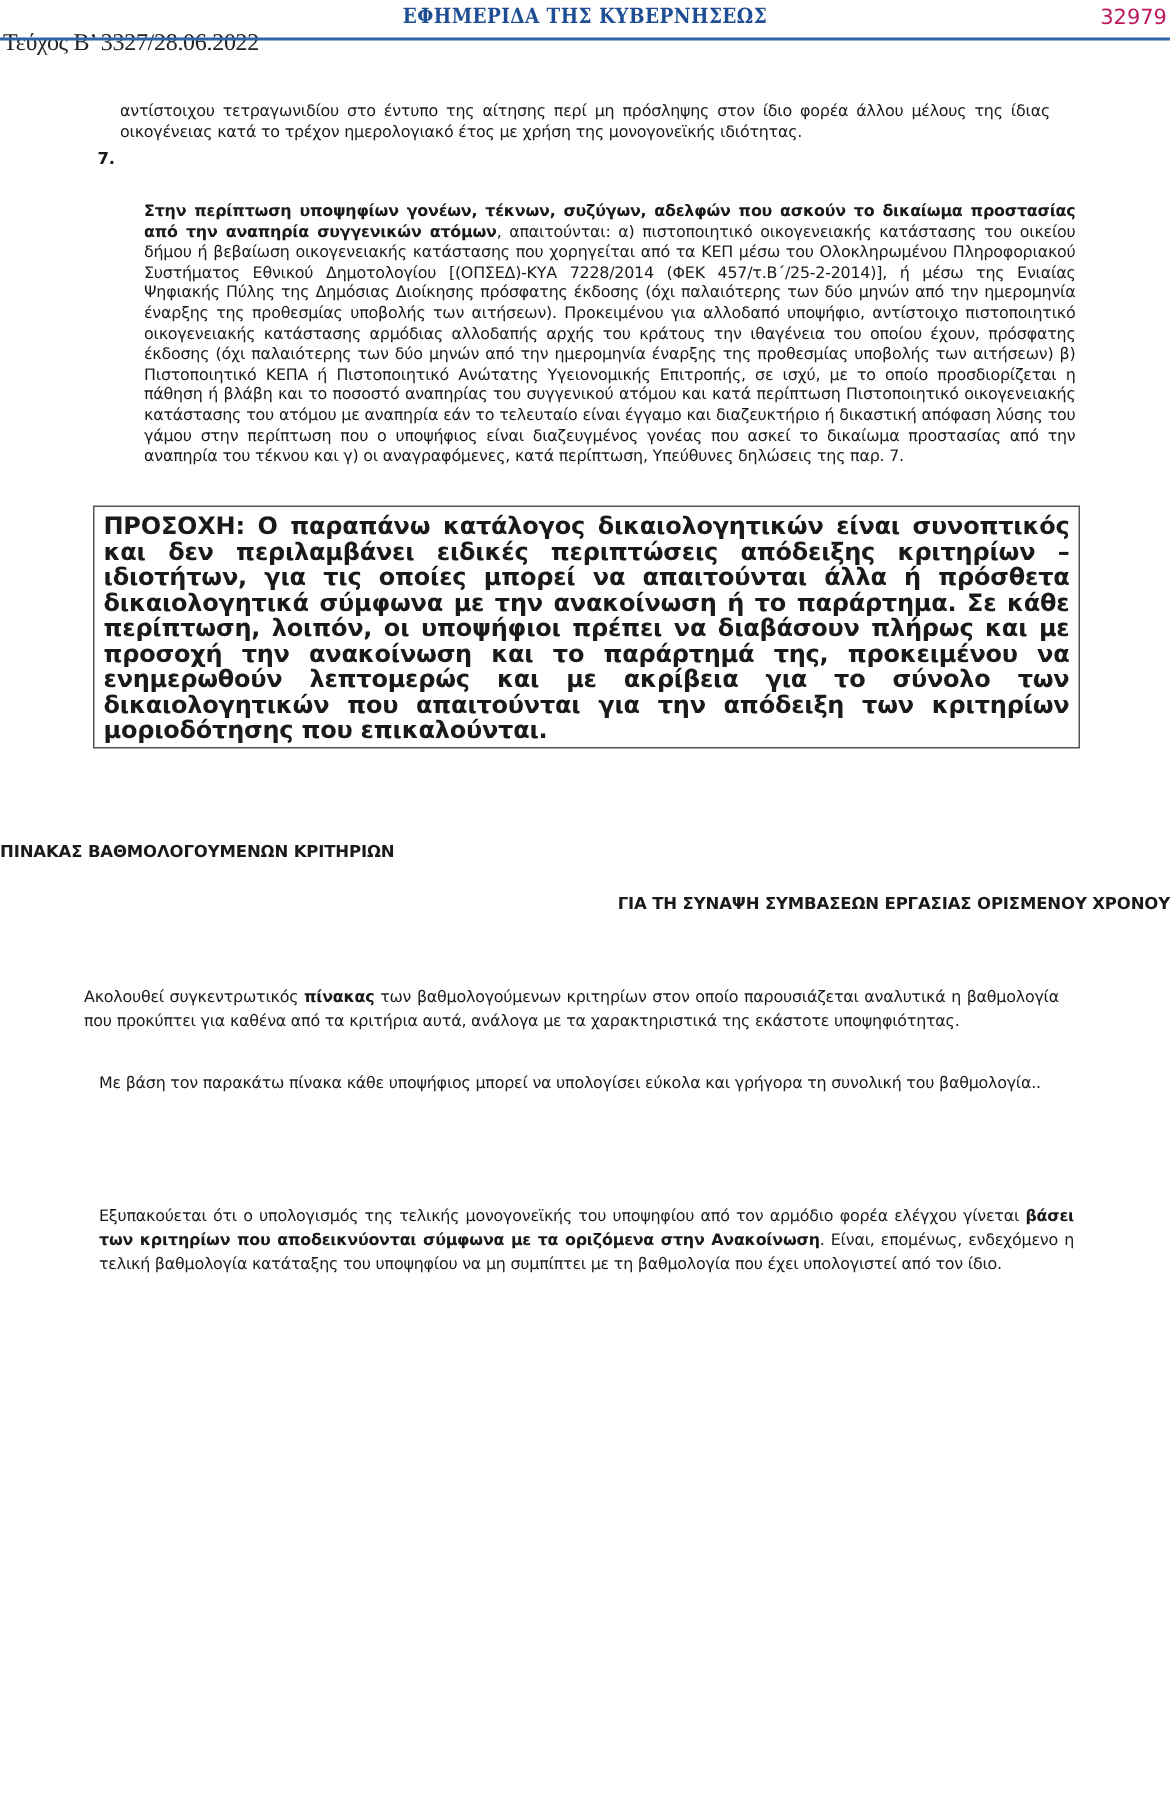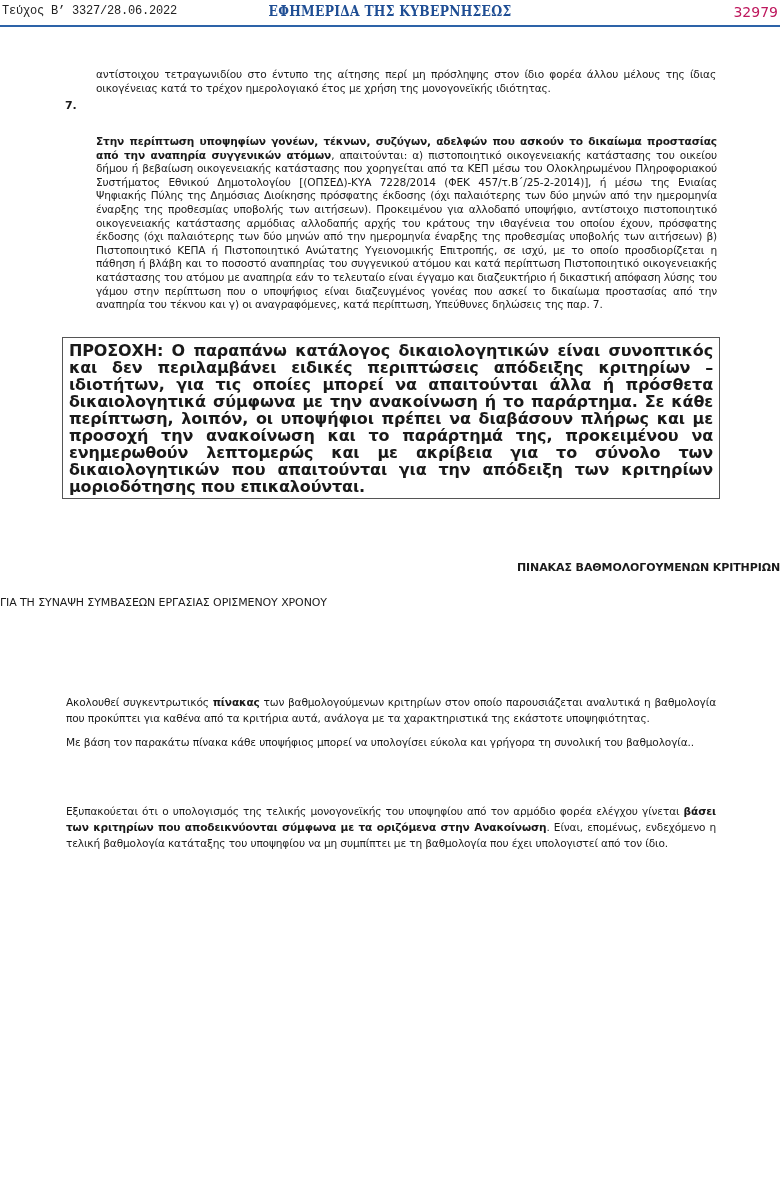--- a/index.html
+++ b/index.html
@@ -1,37 +1,37 @@
 <!DOCTYPE html>
 <html><head>
 <meta charset="utf-8">
 <style>
   html, body { margin: 0; padding: 0; background: #ffffff; }
   body { width: 780px; height: 1200px; position: relative; overflow: hidden; color: #1a1a1a; font-family: "DejaVu Sans", sans-serif; }
   .header { position: absolute; left: 0; top: 0; width: 780px; height: 26px; }
-  .hdr-left { position: absolute; left: 2px; top: 4px; font-family: Liberation Mono, monospace; font-size: 12px; color: #222; letter-spacing: -0.2px; }
+  .hdr-left { position: absolute; left: 2px; top: 20px; font-family: Liberation Serif, serif; font-size: 16px; color: #222; letter-spacing: -0.2px; }
   .hdr-center { position: absolute; left: 0; right: 0; top: 3px; text-align: center; font-family: "DejaVu Serif", serif; font-weight: bold; font-size: 14px; color: #1f4e94; letter-spacing: 0.3px; transform: scaleX(0.88); }
   .hdr-right { position: absolute; right: 2px; top: 4px; font-size: 14px; color: #be185d; }
   .hdr-rule { position: absolute; left: 0; top: 25px; width: 780px; height: 2px; background: #2d63a8; }
 
   .txt { font-size: 10.6px; line-height: 13.6px; text-align: justify; letter-spacing: -0.15px; }
   .txt b { font-weight: bold; }
-  .p-cont { position: absolute; left: 96px; top: 68px; width: 620px; }
+  .p-cont { position: absolute; left: 80px; top: 68px; width: 620px; }
   .item7 { position: absolute; left: 65px; top: 99px; width: 652px; }
   .item7 .num { position: absolute; left: 0; top: 0; font-weight: bold; font-size: 11px; }
   .item7 .body { margin-left: 31px; margin-top: 36px; }
 
   .notice { position: absolute; left: 62px; top: 337px; width: 644px; padding: 4px 6px 3px 6px; border: 1px solid #555; border-right-width: 1.5px; border-bottom-width: 1.5px; }
   .notice .txt { font-weight: bold; line-height: 17px; font-size: 16px; }
 
-  .title1 { position: absolute; left: 0; width: 780px; top: 561px; text-align: right; font-weight: bold; font-size: 11px; letter-spacing: -0.1px; }
-  .title2 { position: absolute; left: 0; width: 780px; top: 596px; text-align: left; font-weight: normal; font-size: 11px; letter-spacing: -0.1px; }
+  .title1 { position: absolute; left: 0; width: 780px; top: 561px; text-align: left; font-weight: bold; font-size: 11px; letter-spacing: -0.1px; }
+  .title2 { position: absolute; left: 0; width: 780px; top: 596px; text-align: right; font-weight: bold; font-size: 11px; letter-spacing: -0.1px; }
 
-  .para1 { position: absolute; left: 66px; top: 657px; width: 650px; line-height: 16px; margin-top: 37px; }
-  .para2 { position: absolute; left: 66px; top: 734px; width: 650px; line-height: 16px; }
+  .para1 { position: absolute; left: 56px; top: 657px; width: 650px; line-height: 16px; }
+  .para2 { position: absolute; left: 66px; top: 714px; width: 650px; line-height: 16px; }
   .para3 { position: absolute; left: 66px; top: 803px; width: 650px; line-height: 16px; }
 </style>
 </head>
 <body>
 
 <div class="header">
   <span class="hdr-left">Τεύχος Β’ 3327/28.06.2022</span>
   <div class="hdr-center" style="color: rgb(31, 78, 148);">ΕΦΗΜΕΡΙΔΑ ΤΗΣ ΚΥΒΕΡΝΗΣΕΩΣ</div>
   <span class="hdr-right">32979</span>
   <div class="hdr-rule" style="background: rgb(45, 99, 168);"></div>

